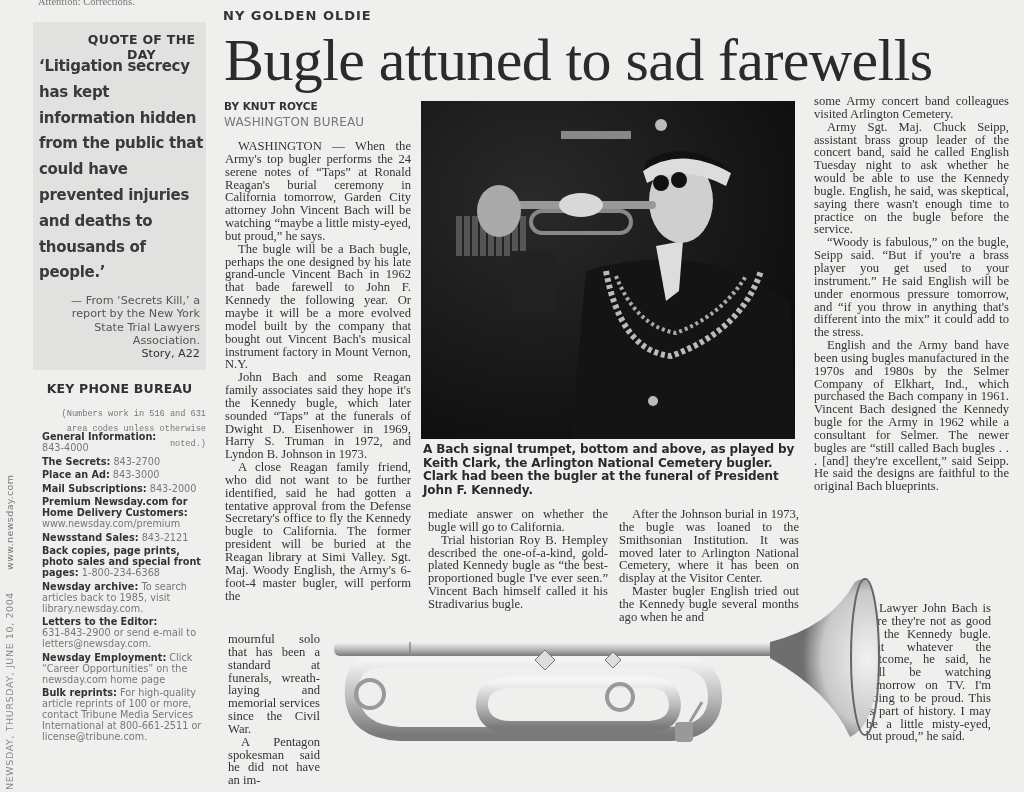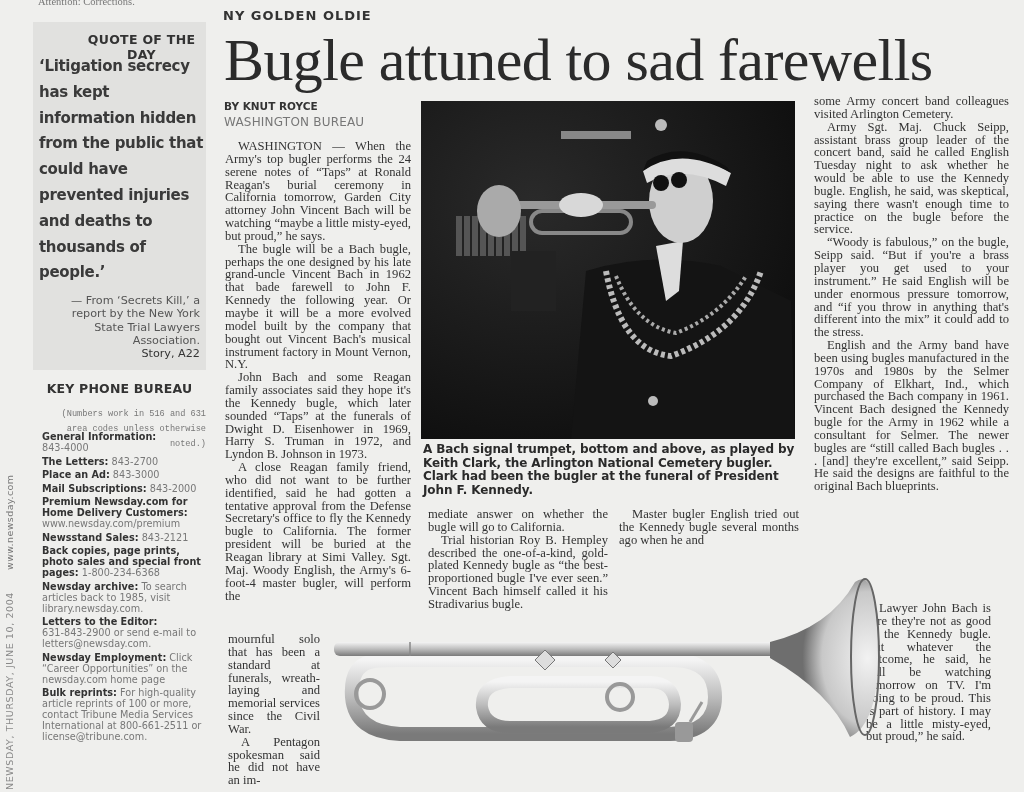--- a/index.html
+++ b/index.html
@@ -130,21 +130,21 @@
 <div class="abs quote-text">‘Litigation secrecy has kept information hidden from the public that could have prevented injuries and deaths to thousands of people.’</div>
 <div class="abs quote-attrib">
   <span>— From ‘Secrets Kill,’ a report by the New York State Trial Lawyers Association.</span>
   <span class="story">Story, A22</span>
 </div>
 
 <div class="abs phones-title">KEY PHONE BUREAU</div>
 <div class="abs phones-note">(Numbers work in 516 and 631 area codes unless otherwise noted.)</div>
 <div class="abs phones-list">
   <div class="entry"><span class="lbl">General Information:</span><br><span>843-4000</span></div>
-  <div class="entry"><span class="lbl">The Letters:</span> <span>843-2700</span></div>
+  <div class="entry"><span class="lbl">The Secrets:</span> <span>843-2700</span></div>
   <div class="entry"><span class="lbl">Place an Ad:</span> <span>843-3000</span></div>
   <div class="entry"><span class="lbl">Mail Subscriptions:</span> <span>843-2000</span></div>
   <div class="entry"><span class="lbl">Premium Newsday.com for Home Delivery Customers:</span> <span>www.newsday.com/premium</span></div>
   <div class="entry"><span class="lbl">Newsstand Sales:</span> <span>843-2121</span></div>
   <div class="entry"><span class="lbl">Back copies, page prints, photo sales and special front pages:</span> <span>1-800-234-6368</span></div>
   <div class="entry"><span class="lbl">Newsday archive:</span> <span>To search articles back to 1985, visit library.newsday.com.</span></div>
   <div class="entry"><span class="lbl">Letters to the Editor:</span><br><span>631-843-2900 or send e-mail to letters@newsday.com.</span></div>
   <div class="entry"><span class="lbl">Newsday Employment:</span> <span>Click “Career Opportunities” on the newsday.com home page</span></div>
   <div class="entry"><span class="lbl">Bulk reprints:</span> <span>For high-quality article reprints of 100 or more, contact Tribune Media Services International at 800-661-2511 or license@tribune.com.</span></div>
 </div>
@@ -219,20 +219,21 @@
     <rect x="90" y="150" width="45" height="60" fill="#222"></rect>
   </svg>
 </div>
 <div class="abs caption">A Bach signal trumpet, bottom and above, as played by Keith Clark, the Arlington National Cemetery bugler. Clark had been the bugler at the funeral of President John F. Kennedy.</div>
 
 <div class="abs col col-2">
   <p style="text-indent:0">mediate answer on whether the bugle will go to California.</p>
   <p>Trial historian Roy B. Hempley described the one-of-a-kind, gold-plated Kennedy bugle as “the best-proportioned bugle I've ever seen.” Vincent Bach himself called it his Stradivarius bugle.</p>
 </div>
 <div class="abs col col-3">
+  <p>After the Johnson burial in 1973, the bugle was loaned to the Smithsonian Institution. It was moved later to Arlington National Cemetery, where it has been on display at the Visitor Center.</p>
   <p>Master bugler English tried out the Kennedy bugle several months ago when he and</p>
 </div>
 
 <div class="abs col col-4">
   <p style="text-indent:0">some Army concert band colleagues visited Arlington Cemetery.</p>
   <p>Army Sgt. Maj. Chuck Seipp, assistant brass group leader of the concert band, said he called English Tuesday night to ask whether he would be able to use the Kennedy bugle. English, he said, was skeptical, saying there wasn't enough time to practice on the bugle before the service.</p>
   <p>“Woody is fabulous,” on the bugle, Seipp said. “But if you're a brass player you get used to your instrument.” He said English will be under enormous pressure tomorrow, and “if you throw in anything that's different into the mix” it could add to the stress.</p>
   <p>English and the Army band have been using bugles manufactured in the 1970s and 1980s by the Selmer Company of Elkhart, Ind., which purchased the Bach company in 1961. Vincent Bach designed the Kennedy bugle for the Army in 1962 while a consultant for Selmer. The newer bugles are “still called Bach bugles . . . [and] they're excellent,” said Seipp. He said the designs are faithful to the original Bach blueprints.</p>
 </div>
 <div class="abs col col-4b">

